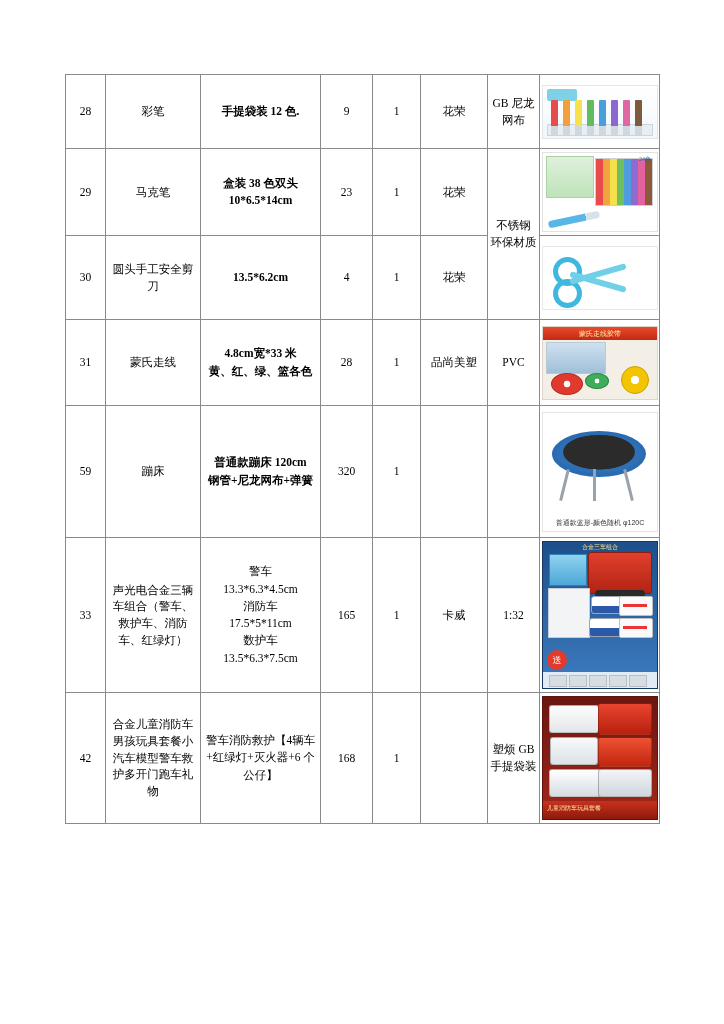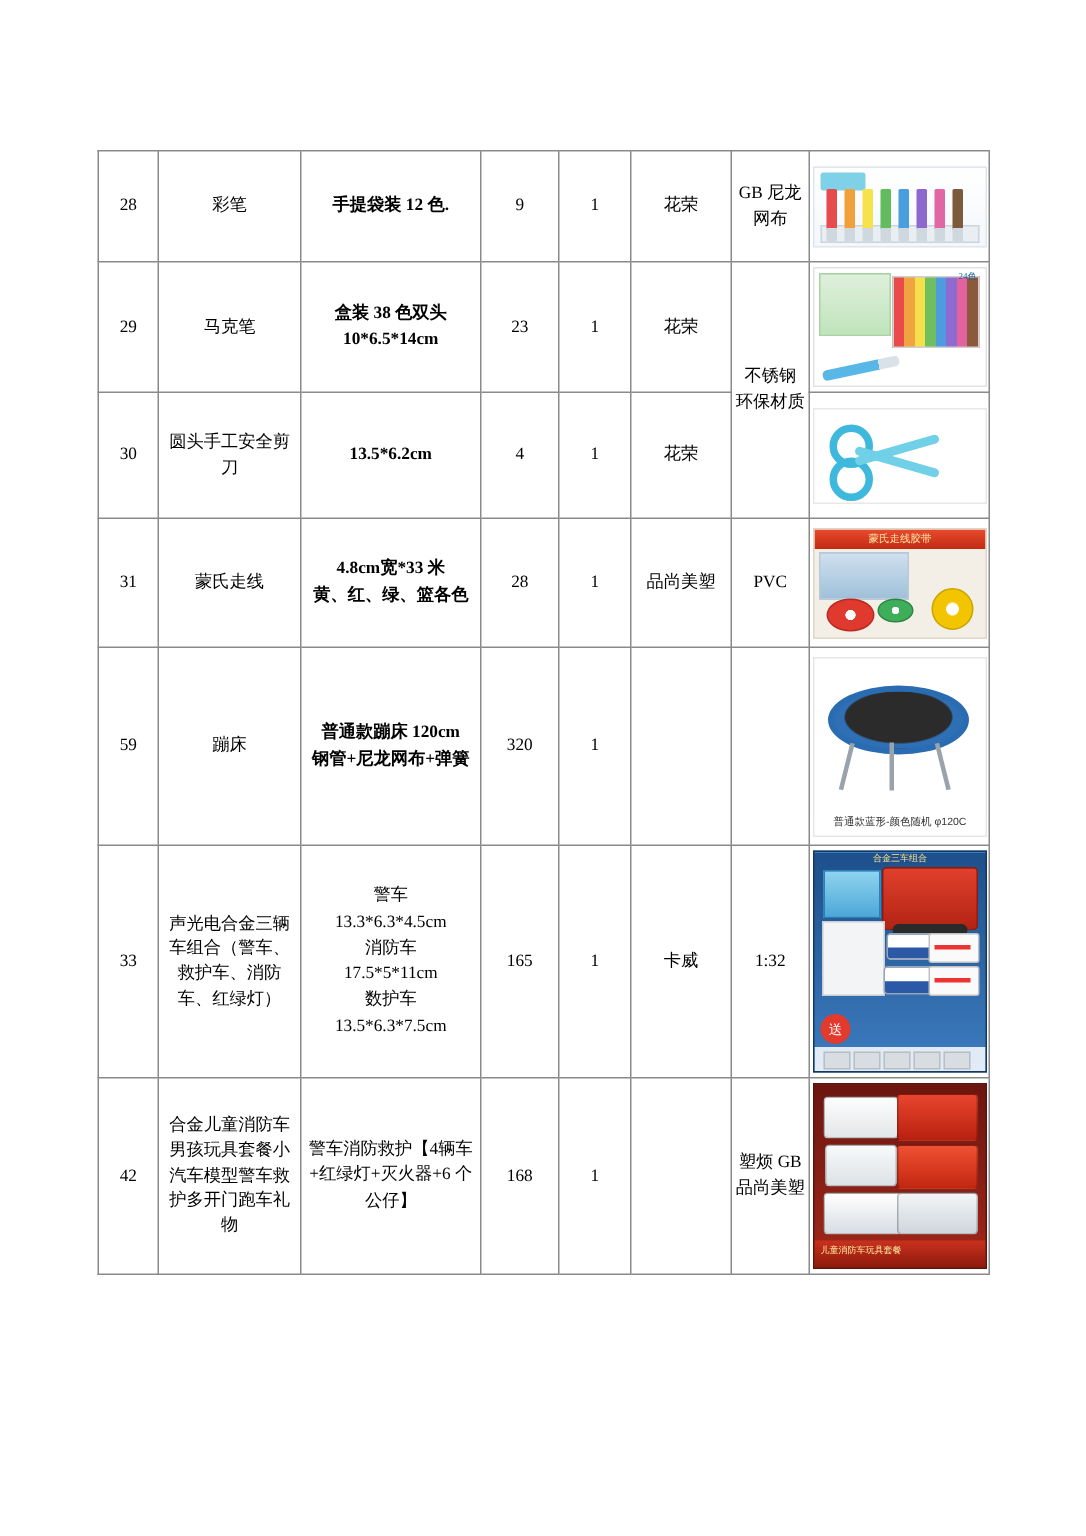--- a/index.html
+++ b/index.html
@@ -17,21 +17,21 @@
   .page {
     position: relative;
     width: 724px;
     height: 1024px;
     background: #fff;
     box-sizing: border-box;
   }
   .sheet {
     position: absolute;
     left: 65px;
-    top: 100px;
+    top: 74px;
     width: 594px;
   }
   table.product-table {
     border-collapse: collapse;
     table-layout: fixed;
     width: 594px;
     font-size: 11.5px;
     line-height: 1.45;
   }
   table.product-table td {
@@ -537,21 +537,21 @@
           </td>
         </tr>
 
         <tr style="height:128px">
           <td>42</td>
           <td class="cell-left">合金儿童消防车男孩玩具套餐小汽车模型警车救护多开门跑车礼物</td>
           <td class="spec-left">警车消防救护【4辆车+红绿灯+灭火器+6 个公仔】</td>
           <td>168</td>
           <td>1</td>
           <td></td>
-          <td>塑烦 GB 品尚美塑</td>
+          <td>塑烦 GB 手提袋装</td>
           <td class="img-cell">
             <div class="thumb thumb-fire">
               <span class="v v1"></span>
                 <span class="v v2"></span>
               <span class="v v3"></span>
                 <span class="v v4"></span>
               <span class="v v5"></span>
                 <span class="v v6"></span>
               <span class="strip">
                   <em>儿童消防车玩具套餐</em>

